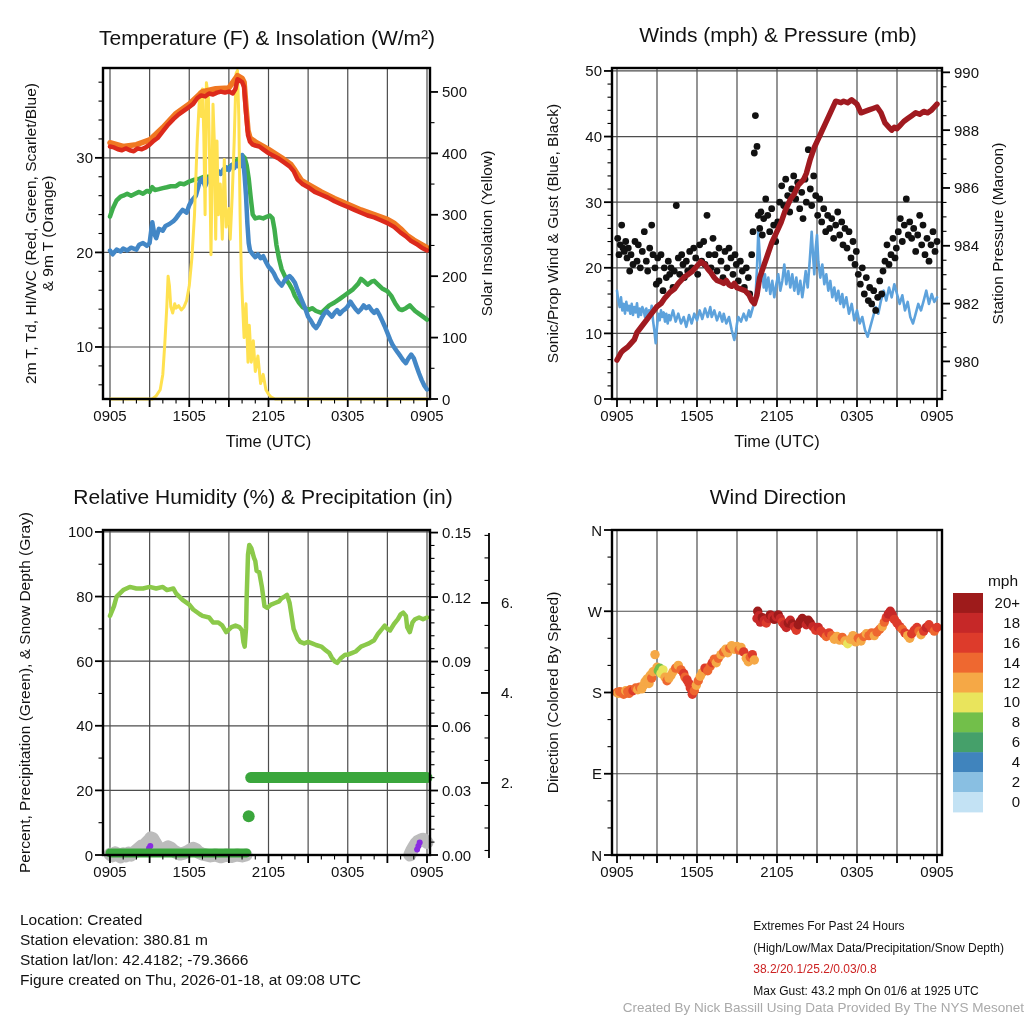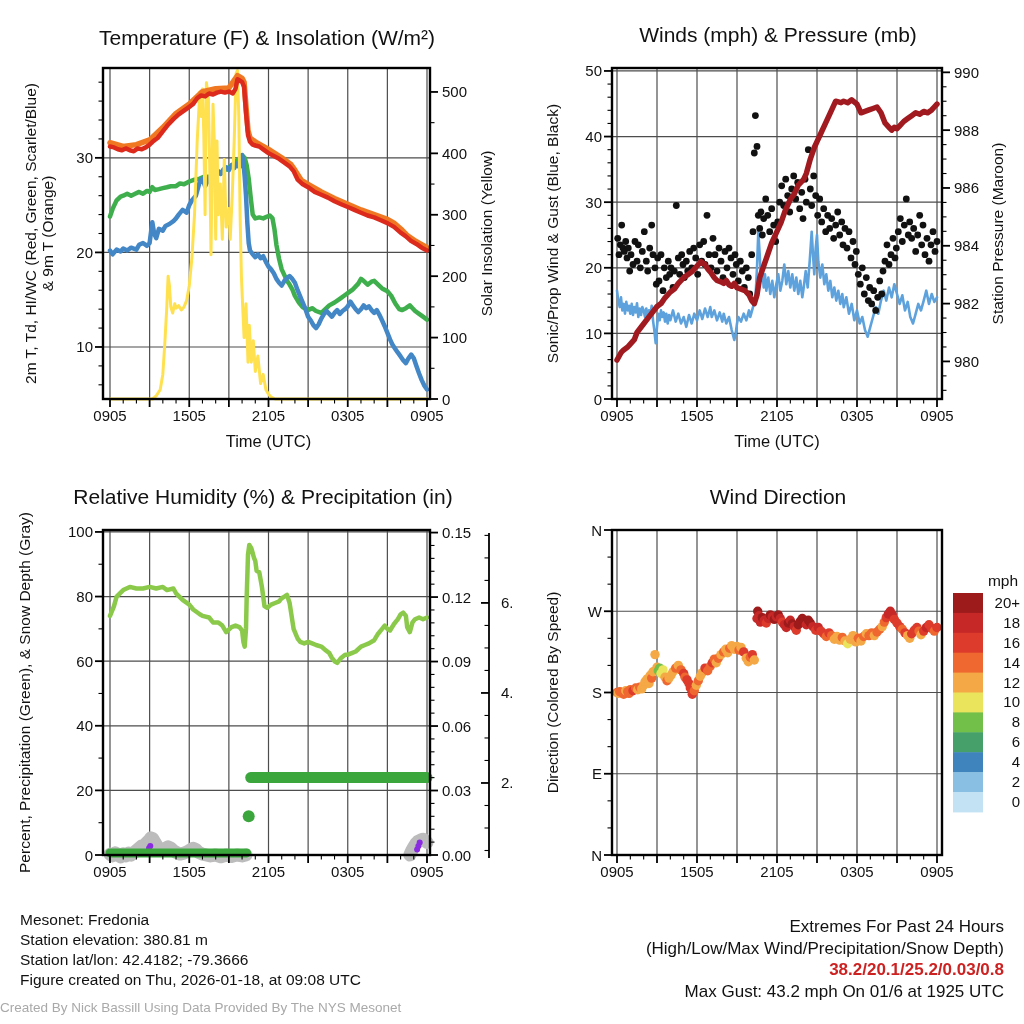--- a/index.html
+++ b/index.html
@@ -2,23 +2,23 @@
 <html><head>
 <meta charset="utf-8">
 <style>
   html,body{margin:0;padding:0;background:#fff;}
   .canvas{position:relative;width:1024px;height:1024px;background:#fff;overflow:hidden;
           font-family:"Liberation Sans",sans-serif;color:#111;}
   .canvas svg{position:absolute;}
   #c0{left:0;top:0;} #c1{left:512px;top:0;} #c2{left:0;top:470px;} #c3{left:512px;top:470px;}
   svg text{font-family:"Liberation Sans",sans-serif;fill:#111;}
   .footer-info{position:absolute;left:20px;top:910px;font-size:15.5px;line-height:20px;}
-  .footer-extremes{position:absolute;right:20px;top:916px;font-size:17px;line-height:21.5px;text-align:right;}
-  .extreme-vals{font-weight:bold;}
-  .credit{position:absolute;left:0;top:1000px;width:100%;text-align:left;font-size:13.5px;color:#a9a9a9;}
+  .footer-extremes{position:absolute;right:20px;top:916px;font-size:12px;line-height:21.5px;text-align:left;}
+  .extreme-vals{font-weight:normal;}
+  .credit{position:absolute;left:0;top:1000px;width:100%;text-align:right;font-size:13.5px;color:#a9a9a9;}
 </style>
 </head>
 <body>
 
 <div class="canvas">
   <svg id="c0" width="512" height="470" viewBox="0 0 512 470">
       <g>
         <line x1="110" x2="110" y1="68" y2="399" stroke="#4d4d4d" stroke-width="1.2"></line>
         <line x1="149.625" x2="149.625" y1="68" y2="399" stroke="#4d4d4d" stroke-width="1.2"></line>
         <line x1="189.25" x2="189.25" y1="68" y2="399" stroke="#4d4d4d" stroke-width="1.2"></line>
@@ -770,27 +770,27 @@
         <text x="1020" y="767.1500000000001" text-anchor="end" font-size="15">4</text>
         <rect x="953" y="772.1" width="30" height="20.4" fill="#89bfe2"></rect>
         <text x="1020" y="787.0500000000001" text-anchor="end" font-size="15">2</text>
         <rect x="953" y="792" width="30" height="20.4" fill="#c3e2f4"></rect>
         <text x="1020" y="806.95" text-anchor="end" font-size="15">0</text>
         <text x="1003" y="586" text-anchor="middle" font-size="15.5">mph</text>
       </g>
     </svg>
 
   <div class="footer-info">
-    <div>Mesonet: Fredonia</div>
+    <div>Location: Created</div>
     <div>Station elevation: 380.81 m</div>
     <div>Station lat/lon: 42.4182; -79.3666</div>
     <div>Figure created on Thu, 2026-01-18, at 09:08 UTC</div>
   </div>
 
   <div class="footer-extremes">
     <div>Extremes For Past 24 Hours</div>
-    <div>(High/Low/Max Wind/Precipitation/Snow Depth)</div>
+    <div>(High/Low/Max Data/Precipitation/Snow Depth)</div>
     <div class="extreme-vals" style="color: rgb(204, 34, 34);">38.2/20.1/25.2/0.03/0.8</div>
     <div>Max Gust: 43.2 mph On 01/6 at 1925 UTC</div>
   </div>
 
   <div class="credit">Created By Nick Bassill Using Data Provided By The NYS Mesonet</div>
 </div>
 
 </body></html>

